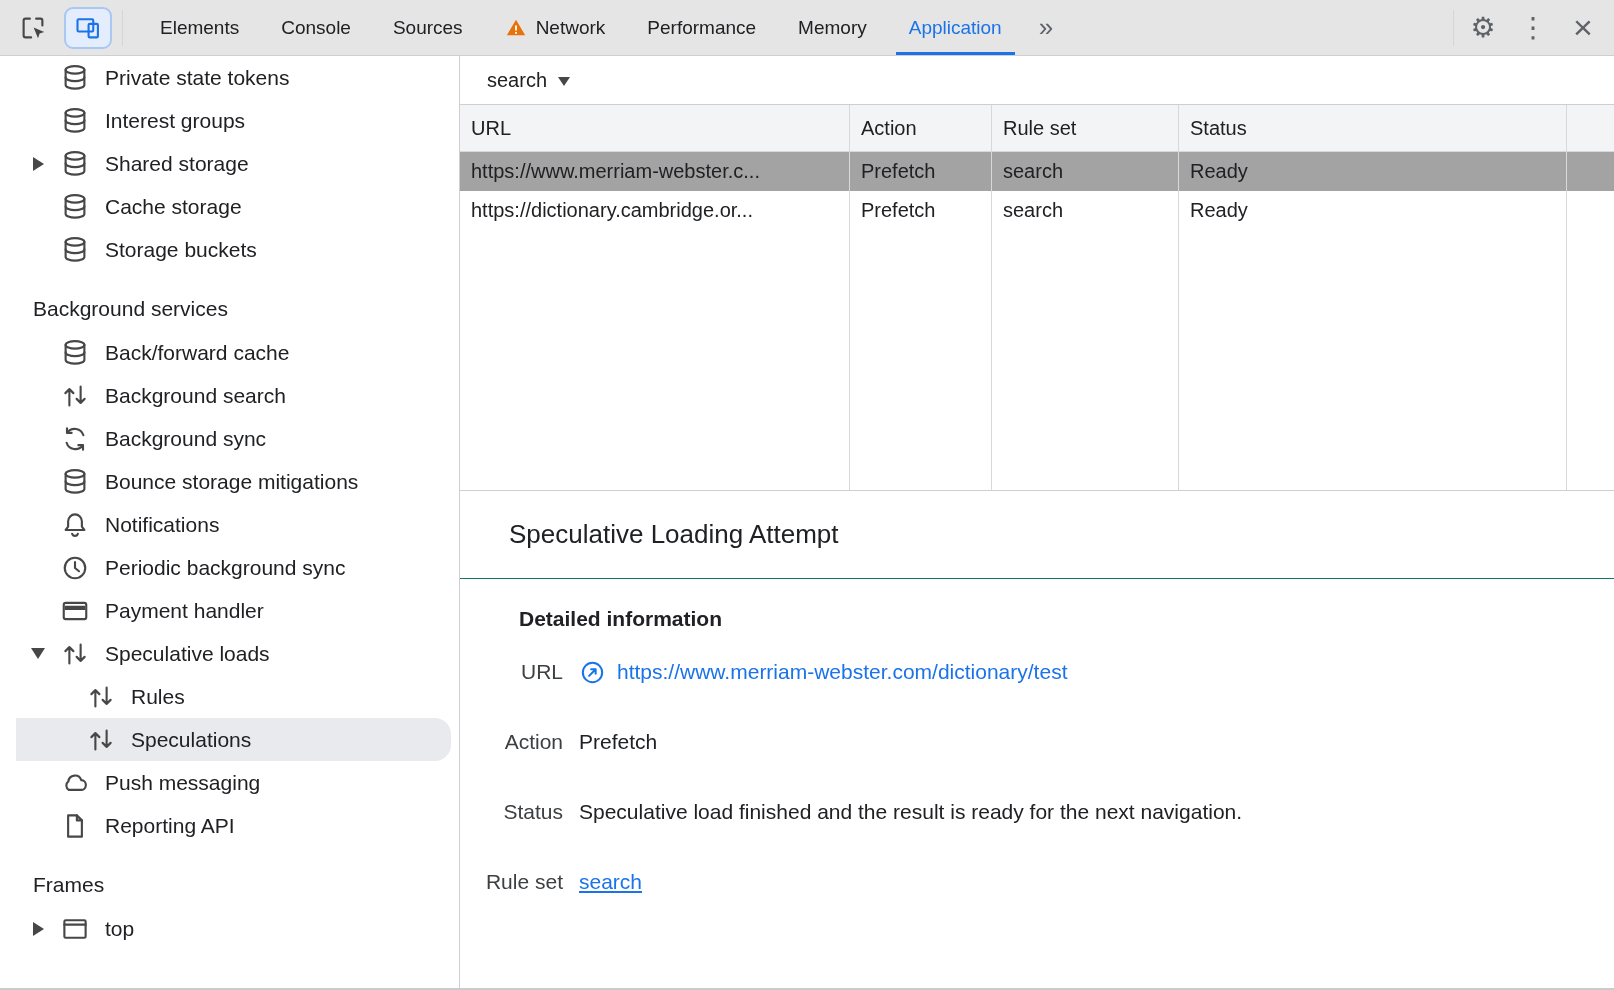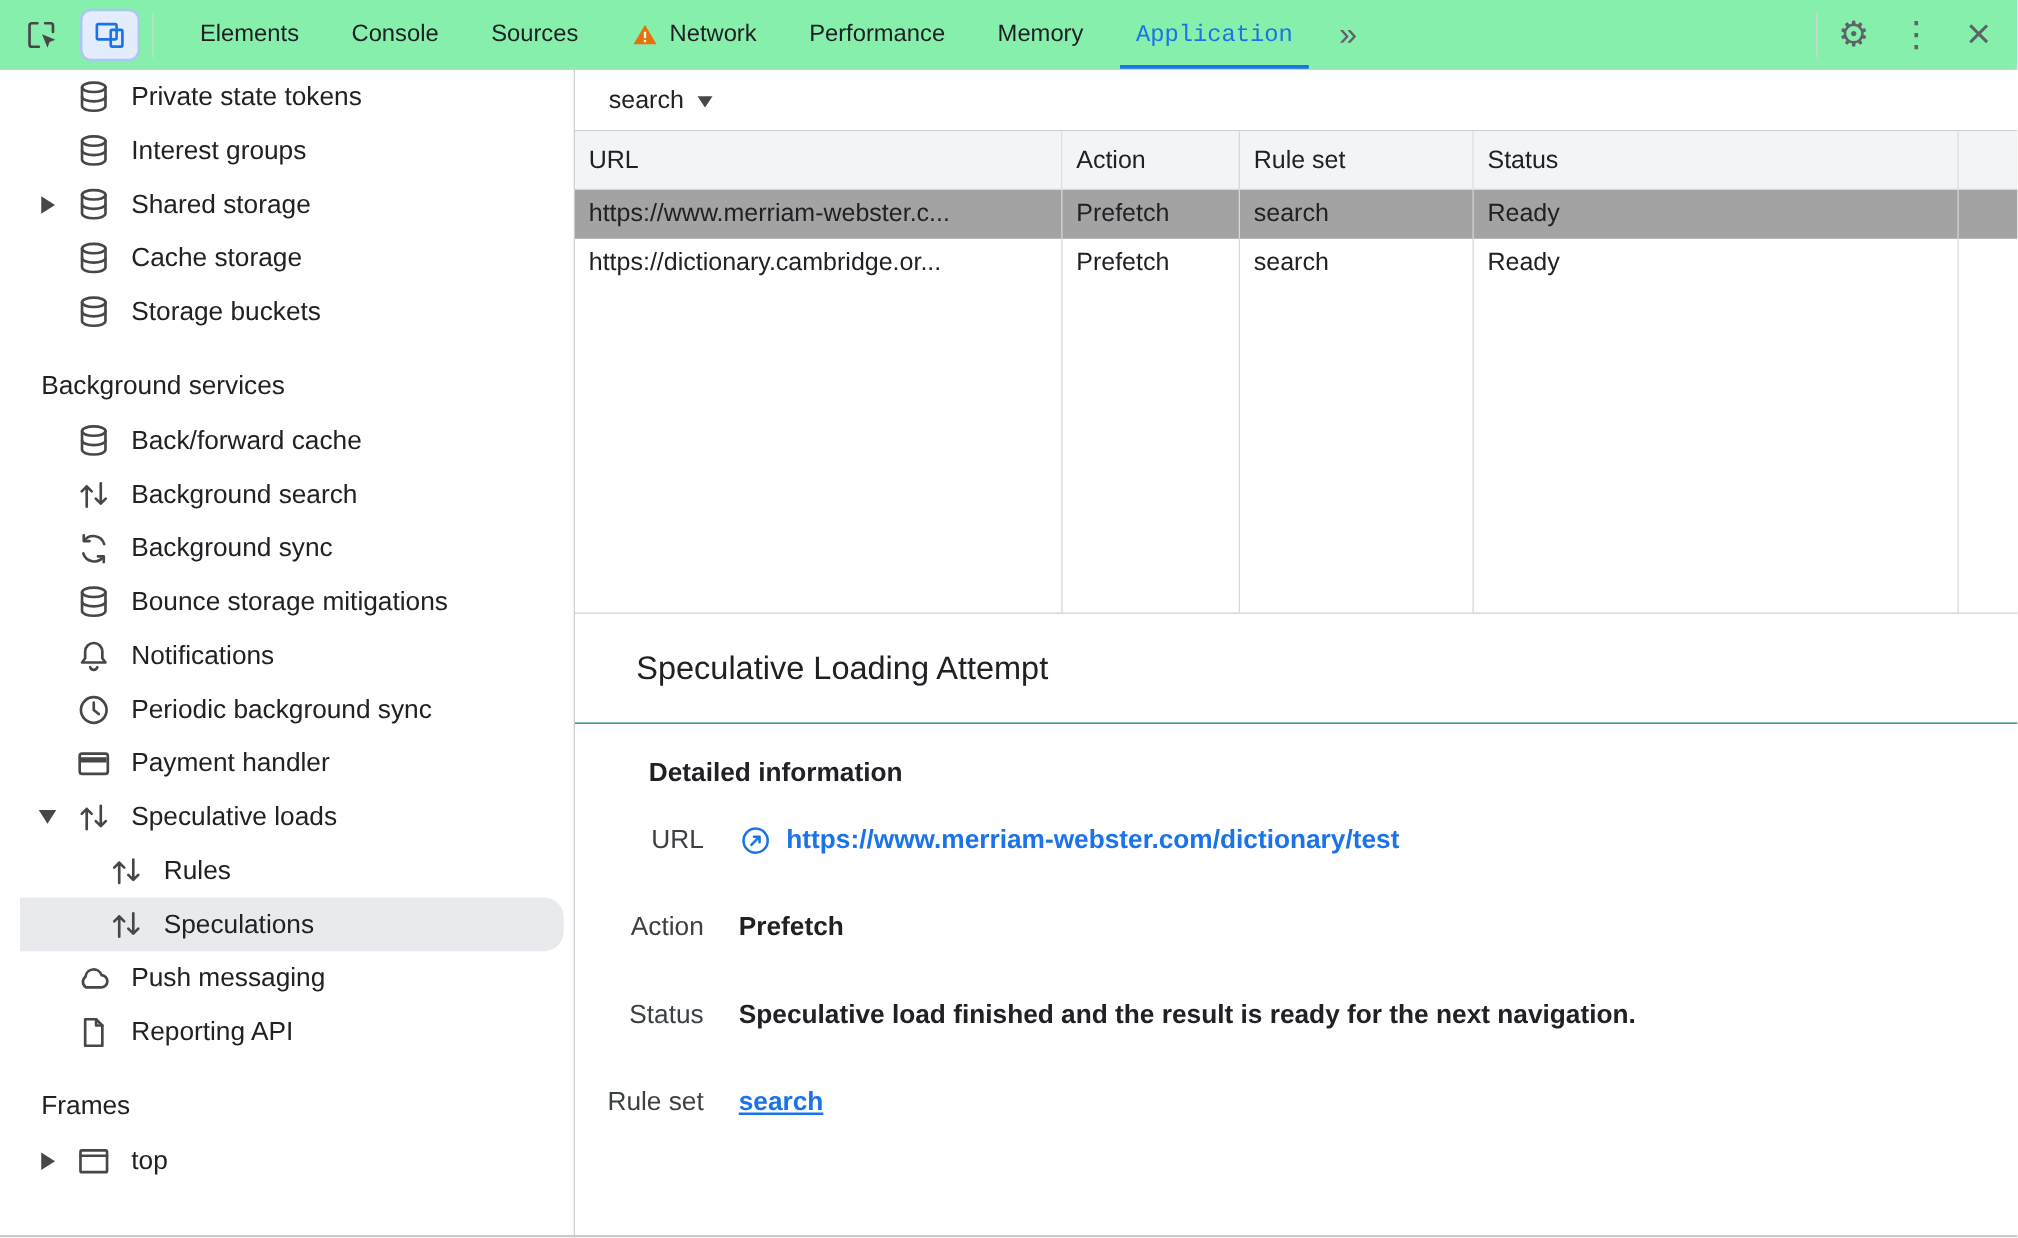--- a/index.html
+++ b/index.html
@@ -2,30 +2,30 @@
 <html><head>
 <meta charset="utf-8">
 <style>
   * { box-sizing: border-box; margin: 0; padding: 0; }
   html, body { width: 1614px; height: 990px; }
   body { font-family: "Liberation Sans", sans-serif; color: #202124; background: #fff; overflow: hidden; }
 
   .devtools { width: 1614px; height: 990px; display: flex; flex-direction: column; border-bottom: 2px solid #c9cbce; }
 
   
-  .tabbar { height: 56px; flex: 0 0 56px; background: #86efac; border-bottom: 1px solid #cdcfd2; display: flex; align-items: stretch; }
+  .tabbar { height: 56px; flex: 0 0 56px; background: #e5e5e5; border-bottom: 1px solid #cdcfd2; display: flex; align-items: stretch; }
   .tool-btn { display: flex; align-items: center; justify-content: center; width: 50px; cursor: pointer; color: #5f6368; }
   .tool-btn svg { width: 30px; height: 30px; display: block; }
   .inspect-btn { margin-left: 8px; }
   .device-btn { width: 48px; height: 42px; align-self: center; background: #e3edfd; border: 2px solid #a9c8f2; border-radius: 9px; margin: 0 6px; }
   .device-btn svg { width: 28px; height: 28px; }
   .vsep { width: 1px; background: #d3d5d8; height: 36px; align-self: center; margin: 0 4px; }
   .tabs { display: flex; align-items: stretch; margin-left: 12px; }
   .tab { display: flex; align-items: center; gap: 9px; padding: 0 21px; font-size: 19px; color: #202124; cursor: pointer; position: relative; white-space: nowrap; }
-  .tab.active { color: #1a73e8; font-family: Liberation Mono, monospace; }
+  .tab.active { color: #1a73e8; }
   .tab.active::after { content: ""; position: absolute; left: 8px; right: 8px; bottom: 0; height: 3px; background: #1a73e8; }
   .tab-warning { display: flex; }
   .tab-warning svg { width: 22px; height: 22px; display: block; }
   .tab-overflow { display: flex; align-items: center; font-size: 26px; color: #5f6368; padding: 0 16px; cursor: pointer; }
   .tb-spacer { flex: 1; }
   .glyph-btn { font-size: 28px; line-height: 1; }
   .close-btn { font-size: 34px; margin-right: 6px; }
 
   
   .body-row { flex: 1; display: flex; min-height: 0; }
@@ -57,21 +57,21 @@
   .bordered { border-right: 1px solid #d6d8da; }
   .ghead { background: #f3f4f5; border-bottom: 1px solid #d6d8da; }
   .grow-sel { background: #a3a3a3; }
 
   .attempt { flex: 0 0 88px; display: flex; align-items: center; padding-left: 49px; font-size: 26px; border-bottom: 1px solid #0f766e; }
 
   .details { padding: 28px 0 0 18px; font-size: 21px; }
   .details-heading { font-weight: bold; margin-left: 41px; margin-bottom: 6px; }
   .field-row { display: flex; align-items: center; height: 70px; }
   .field-label { width: 85px; flex: 0 0 85px; text-align: right; color: #3c4043; }
-  .field-value { margin-left: 28px; display: flex; align-items: center; gap: 11px; min-width: 0; font-weight: bold; }
+  .field-value { margin-left: 16px; display: flex; align-items: center; gap: 11px; min-width: 0; }
   a.link { color: #1a73e8; text-decoration: none; }
   a.link.underlined { text-decoration: underline; }
   .reveal-icon svg { width: 27px; height: 27px; display: block; }
 
   
   .st  { fill: none; stroke: #474747; stroke-width: 1.7; stroke-linecap: round; stroke-linejoin: round; }
   .stb { fill: none; stroke: #1a73e8; stroke-width: 1.8; stroke-linecap: round; stroke-linejoin: round; }
 </style>
 </head>
 <body>

